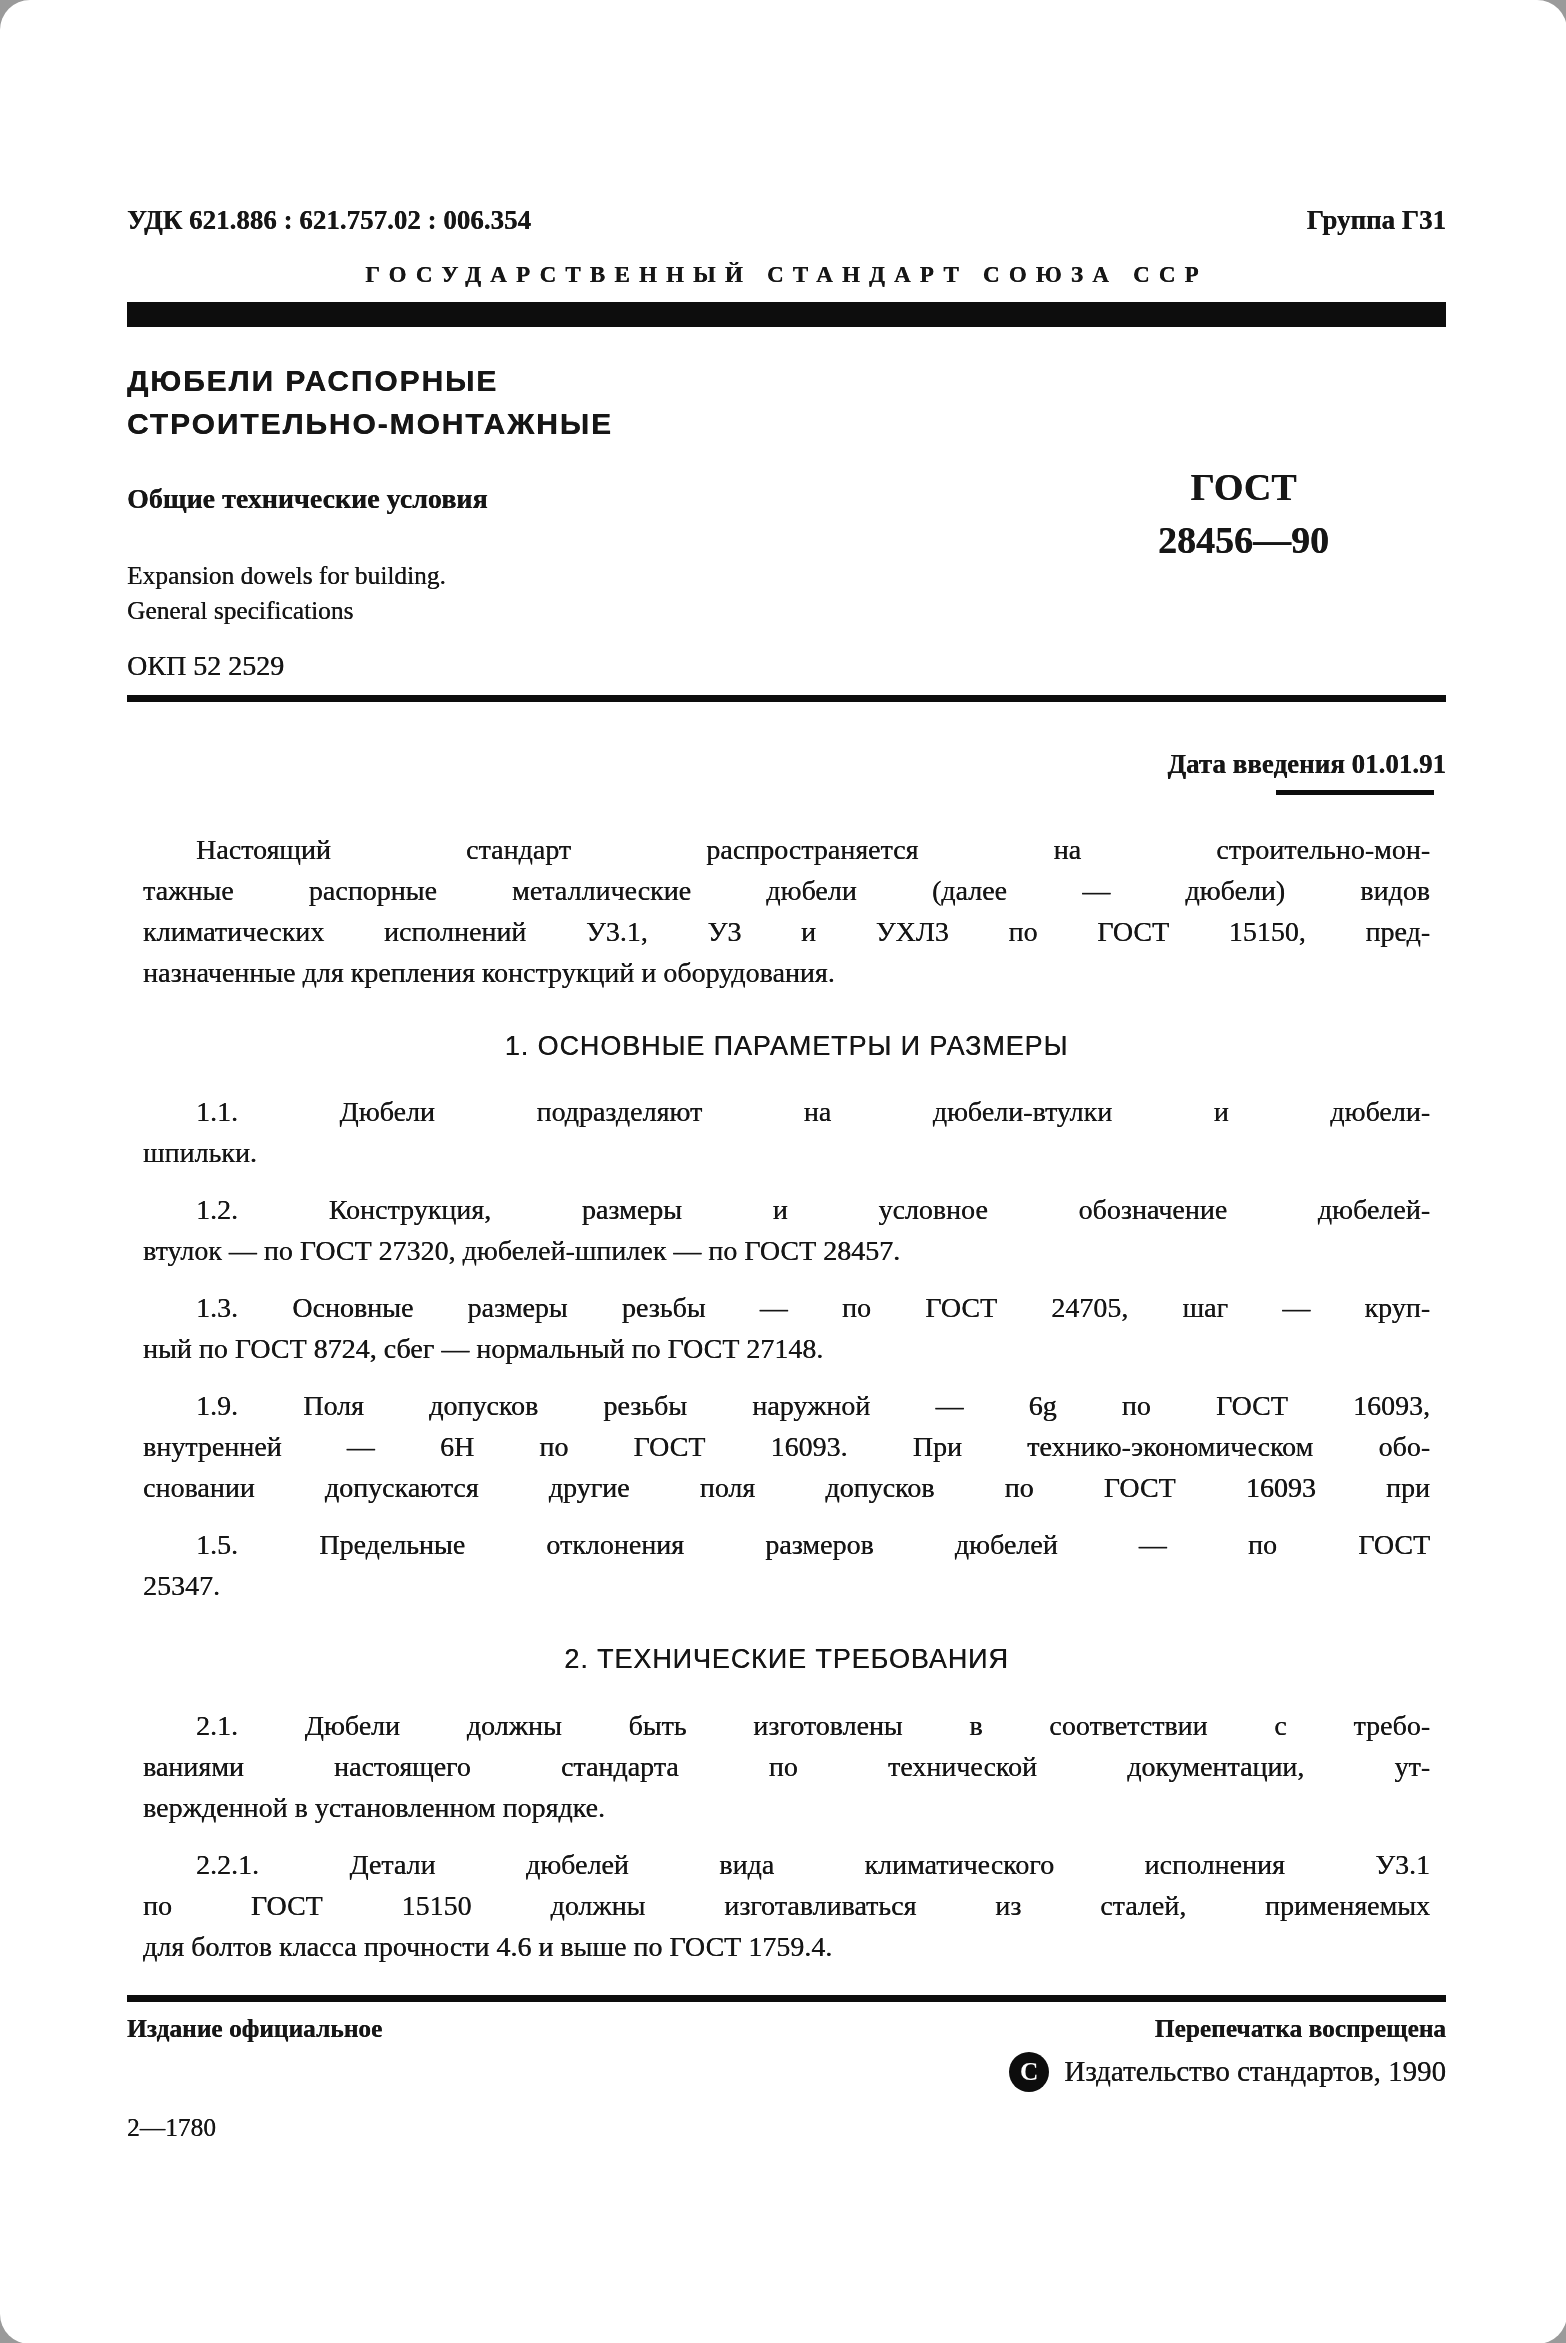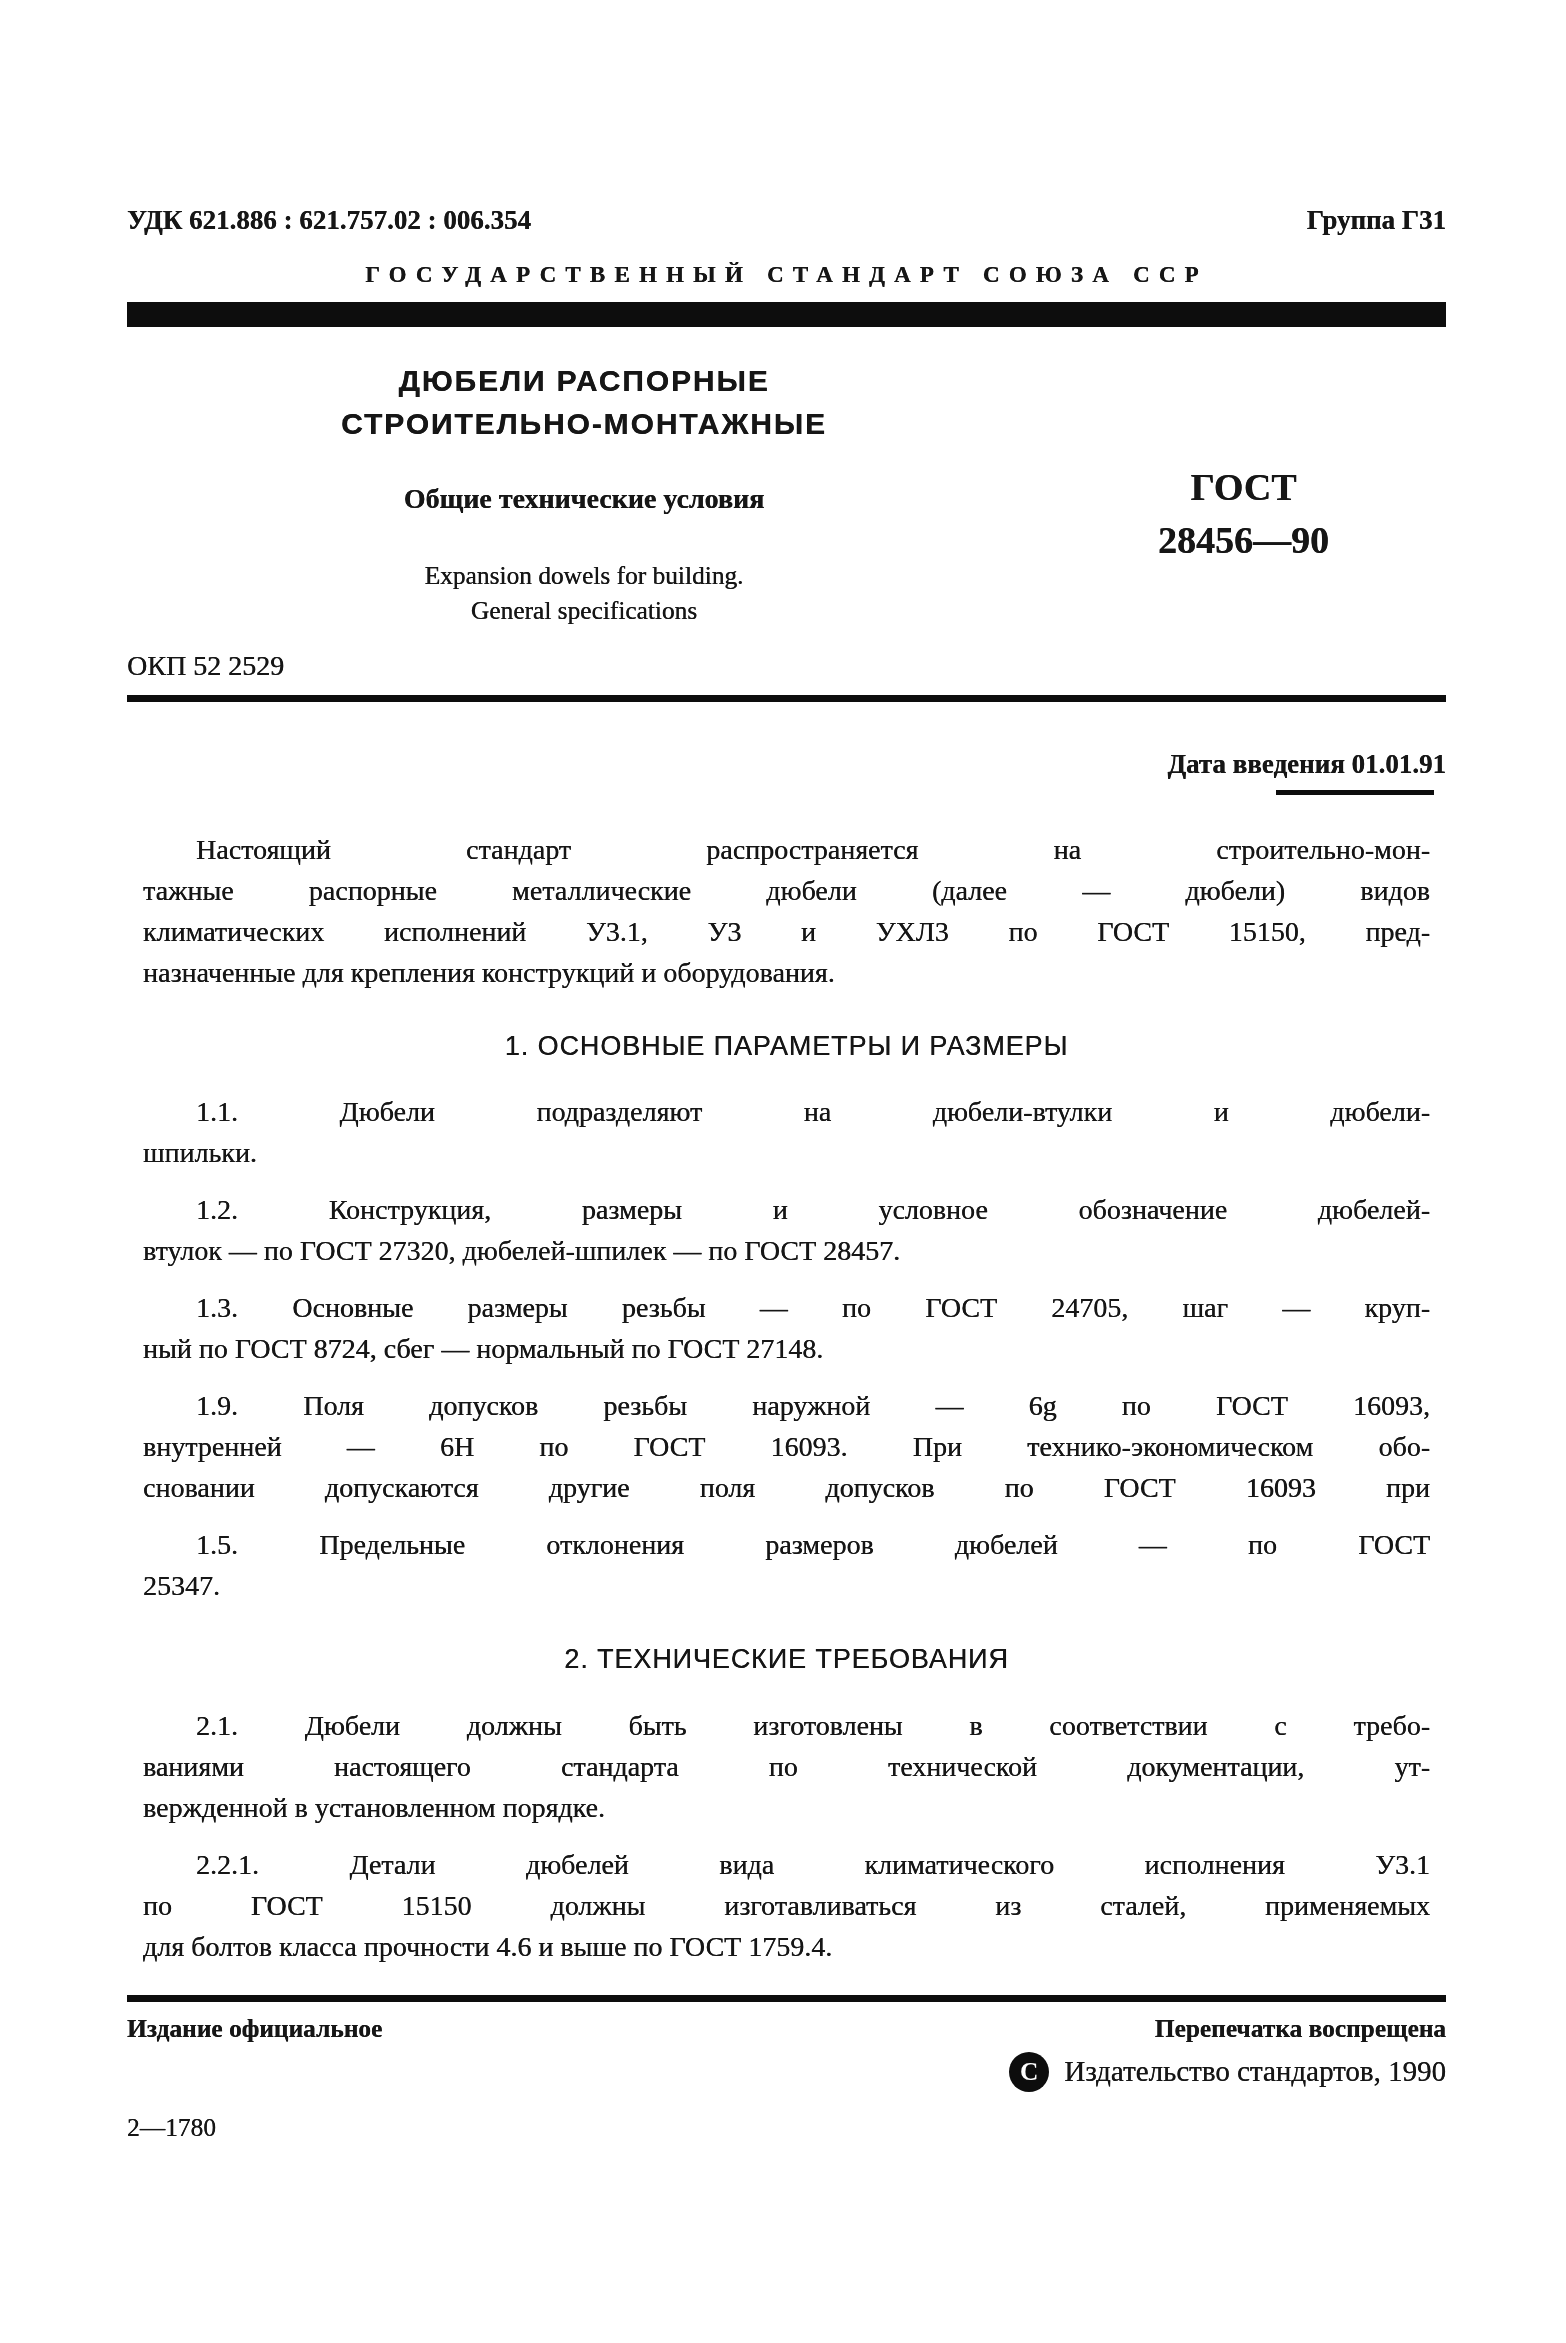--- a/index.html
+++ b/index.html
@@ -8,34 +8,35 @@
     width: 1567px;
     height: 2344px;
     margin: 0 auto;
     background: #ffffff;
     color: #161616;
     font-family: "Liberation Serif", "DejaVu Serif", serif;
     overflow: hidden;
     box-sizing: border-box;
     padding: 205px 121px 0 127px;
     text-shadow: 0.3px 0 0 currentColor;
+    border-radius: 30px;
   }
   .row { display: flex; justify-content: space-between; align-items: baseline; }
   .udk, .group { font-weight: 700; font-size: 27px; white-space: nowrap; }
   .banner {
     margin-top: 26px;
     text-align: center;
     font-weight: 700;
     font-size: 23px;
     letter-spacing: 0.40em;
     white-space: nowrap;
   }
   .bar { margin-top: 14px; height: 24.5px; background: #0d0d0d; }
   .title-row { display: flex; margin-top: 32px; }
-  .title-col { flex: 1 1 auto; text-align: center; }
+  .title-col { flex: 1 1 auto; text-align: left; }
   .desig-col { width: 405px; flex: 0 0 auto; text-align: center; padding-top: 102px; }
   .title-ru {
     font-family: "Liberation Sans", "DejaVu Sans", sans-serif;
     font-weight: 700; font-size: 30px; line-height: 43px; letter-spacing: 1.9px;
   }
   .subtitle { margin-top: 38px; font-weight: 700; font-size: 28px; }
   .title-en { margin-top: 43px; font-size: 25.4px; line-height: 35px; }
   .desig { font-weight: 700; font-size: 38px; line-height: 53px; }
   .okp { margin-top: 22.6px; font-size: 28px; }
   .rule { margin-top: 13px; height: 6.6px; background: #0d0d0d; }

